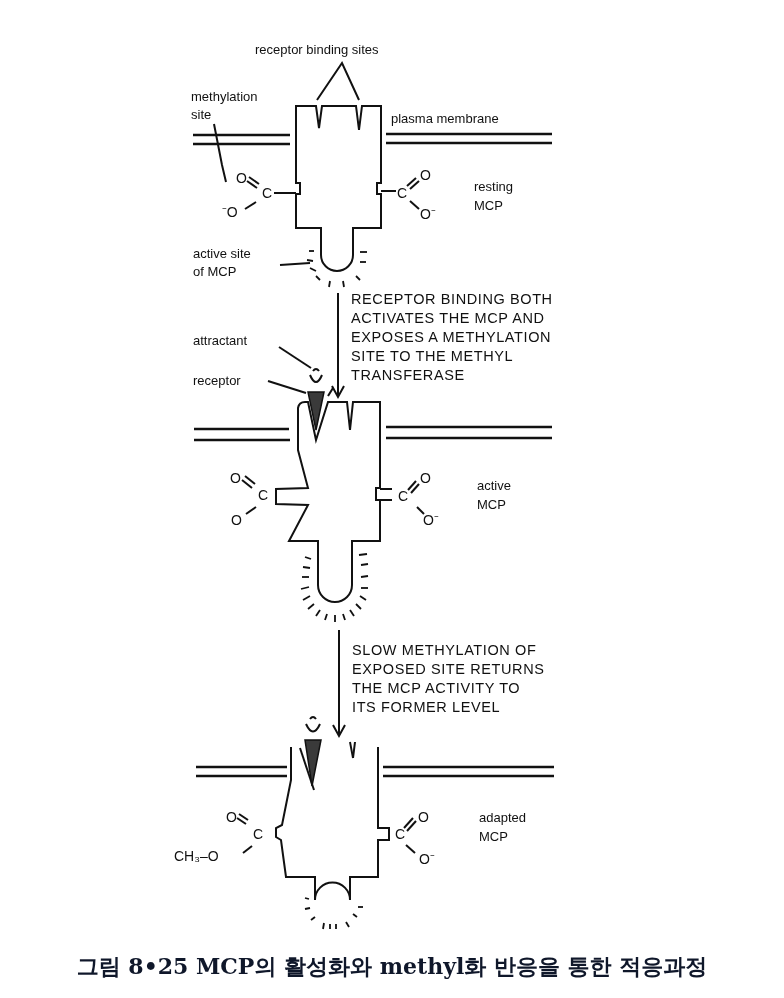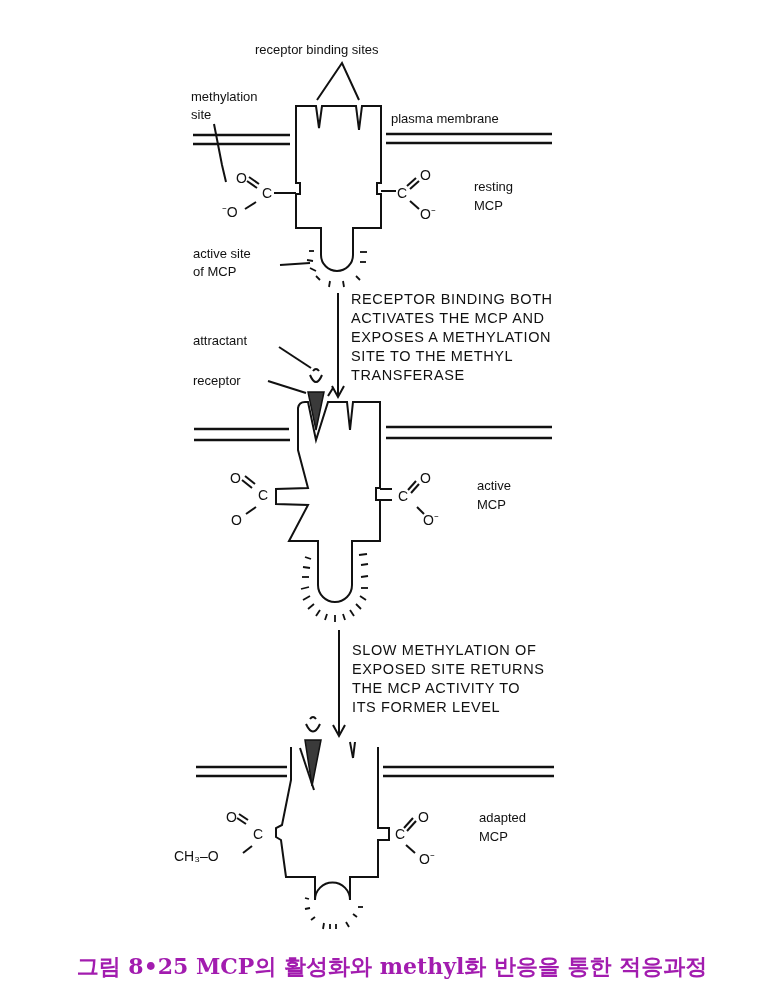--- a/index.html
+++ b/index.html
@@ -5,21 +5,21 @@
     html, body { margin: 0; padding: 0; background: #ffffff; }
     body { width: 784px; height: 998px; position: relative; overflow: hidden; font-family: "Liberation Sans", sans-serif; color: #111; }
     svg#fig { position: absolute; left: 0; top: 0; }
     .lbl { font-family: "Liberation Sans", sans-serif; font-size: 13px; fill: #111; }
     .cap { font-family: "Liberation Sans", sans-serif; font-size: 14.5px; fill: #111; letter-spacing: 0.6px; }
     .chem { font-family: "Liberation Sans", sans-serif; font-size: 14px; fill: #111; }
     .line { stroke: #111; stroke-width: 2; fill: none; }
     .mem { stroke: #111; stroke-width: 2.6; }
     .shape { stroke: #111; stroke-width: 2; fill: #fff; }
     .ray { stroke: #111; stroke-width: 1.8; }
-    .caption { position: absolute; left: 0; top: 952px; width: 784px; text-align: center; font-family: "DejaVu Serif", serif; font-size: 22px; font-weight: bold; color: #a21caf; }
+    .caption { position: absolute; left: 0; top: 952px; width: 784px; text-align: center; font-family: "DejaVu Serif", serif; font-size: 22px; font-weight: bold; color: #0f172a; }
   </style>
 </head>
 <body>
 
 <svg id="fig" width="784" height="998" viewBox="0 0 784 998" xmlns="http://www.w3.org/2000/svg">
 
   <g>
     <text class="lbl" x="255" y="54">receptor binding sites</text>
     <path class="line" d="M317,100 L342,63 L359,100"></path>
     <text class="lbl" x="191" y="101">methylation</text>

